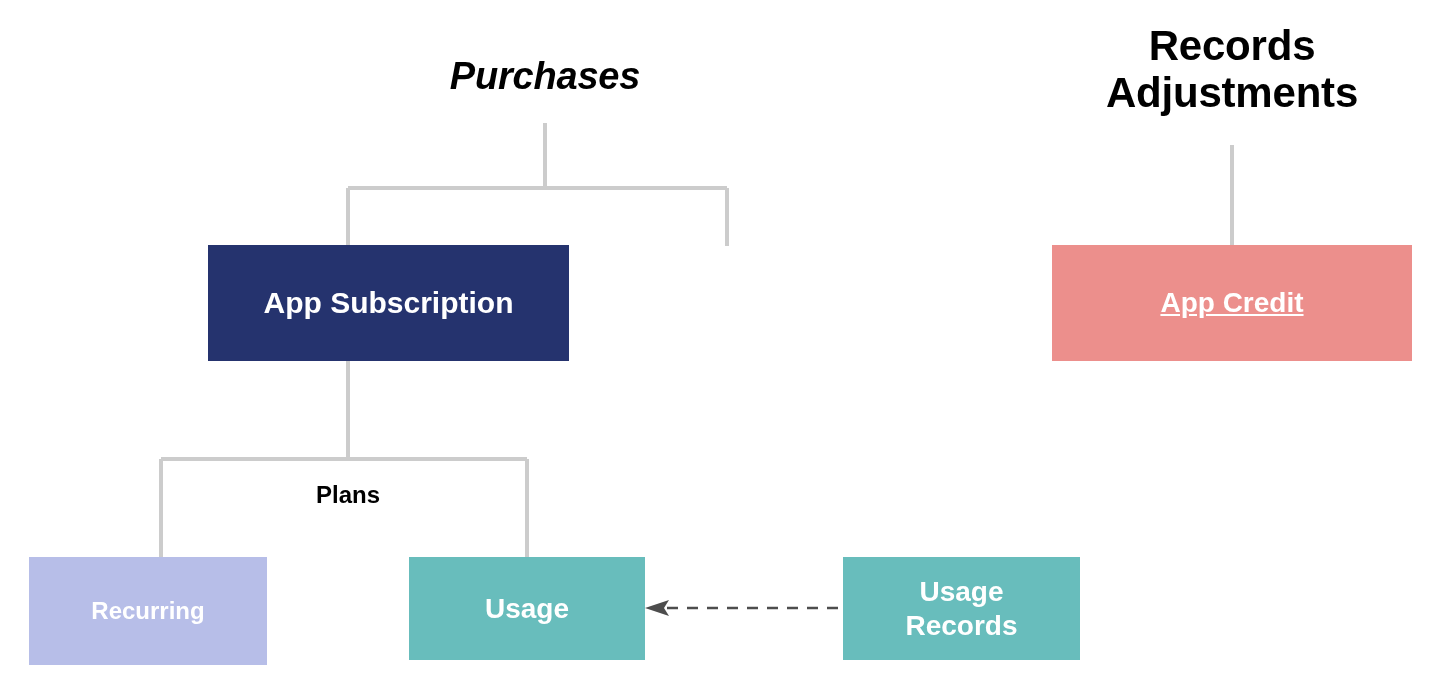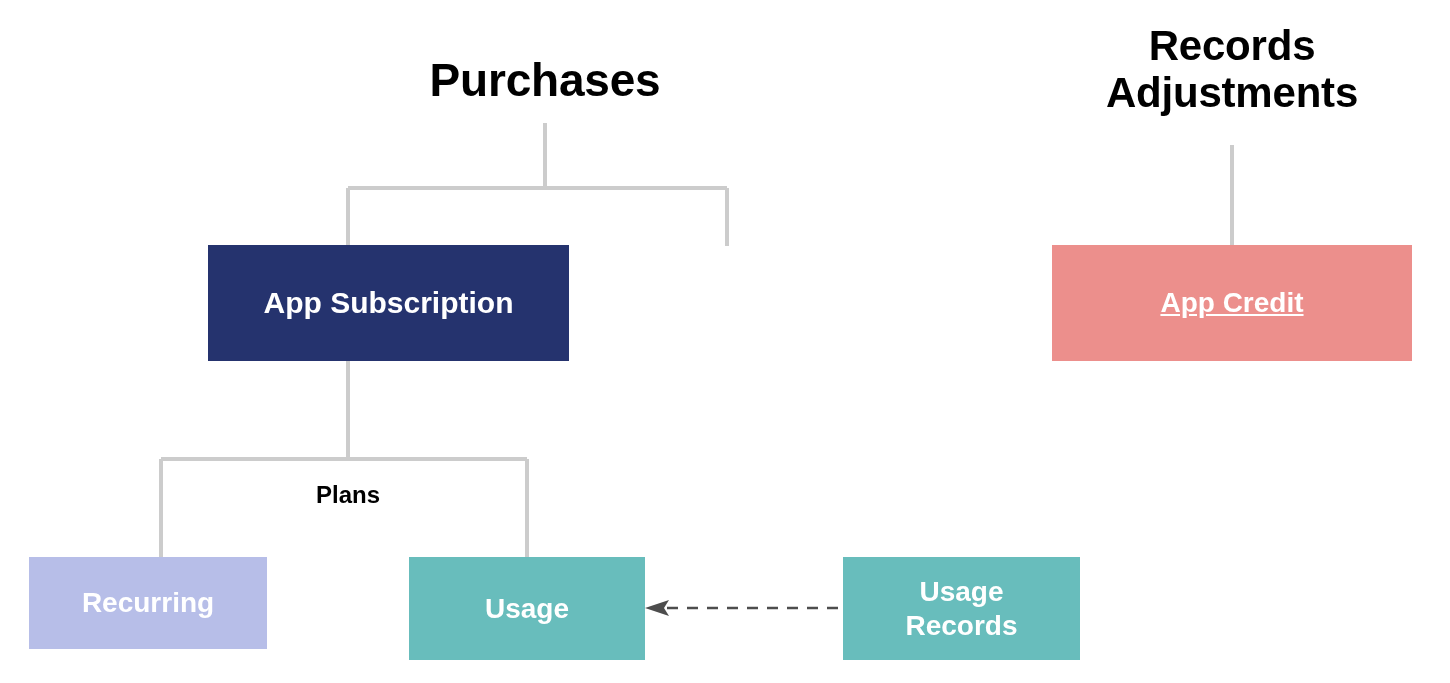--- a/index.html
+++ b/index.html
@@ -37,21 +37,22 @@
     font-weight: bold;
     text-align: center;
     line-height: 1.12;
     letter-spacing: -0.2px;
     white-space: pre-line;
   }
   #title-purchases {
     left: 345px;
     top: 55px;
     width: 400px;
-    font-size: 46px;
+    font-size: 38px;
+    font-style: italic;
   }
   #title-purchase-adjustments {
     left: 1032px;
     top: 22px;
     width: 400px;
     font-size: 42px;
   }
 
   
   .node {
@@ -80,22 +81,22 @@
   #node-app-purchase-one-time {
     left: 559px; top: 245px; width: 337px; height: 116px;
     font-size: 28px;
   }
   #node-app-credit {
     left: 1052px; top: 245px; width: 360px; height: 116px;
     font-size: 28px;
     text-decoration: underline;
   }
   #node-recurring {
-    left: 29px; top: 557px; width: 238px; height: 92px;
-    font-size: 28px;
+    left: 29px; top: 557px; width: 238px; height: 108px;
+    font-size: 24px;
   }
   #node-usage {
     left: 409px; top: 557px; width: 236px; height: 103px;
     font-size: 28px;
   }
   #node-usage-records {
     left: 843px; top: 557px; width: 237px; height: 103px;
     font-size: 28px;
   }
 

